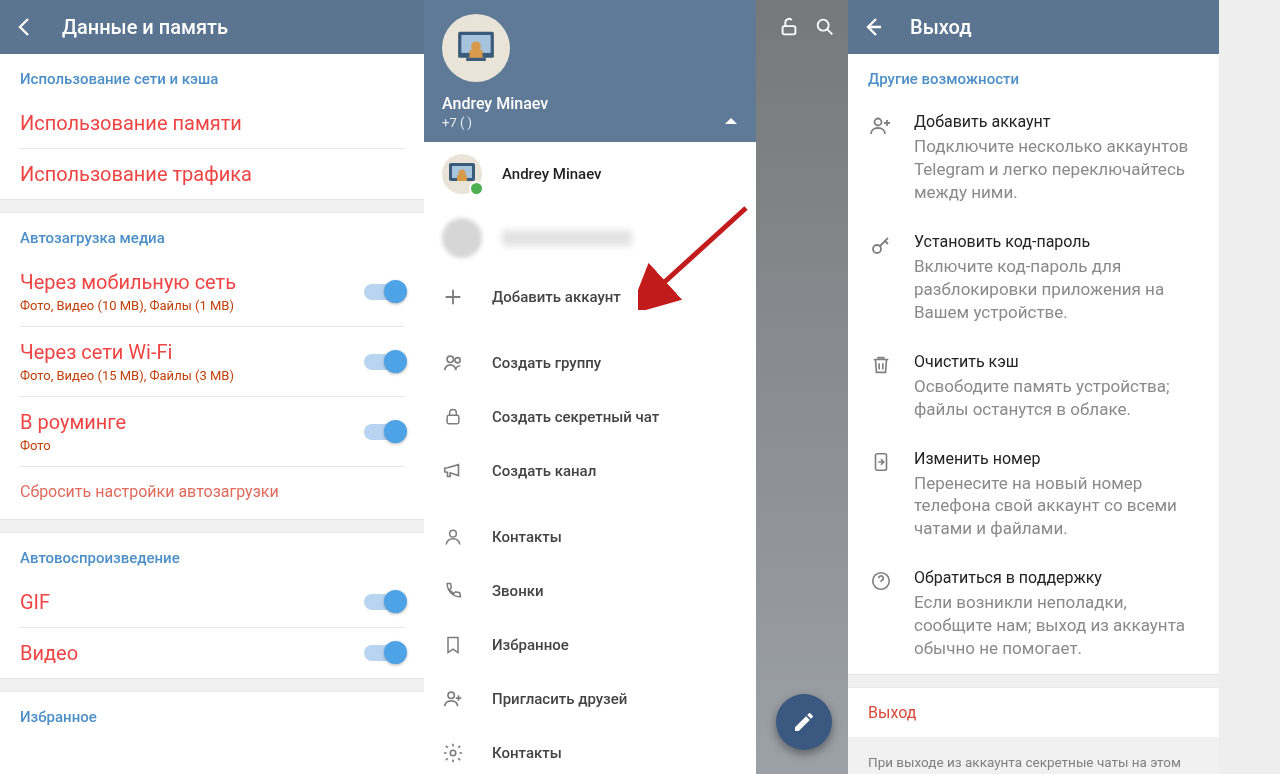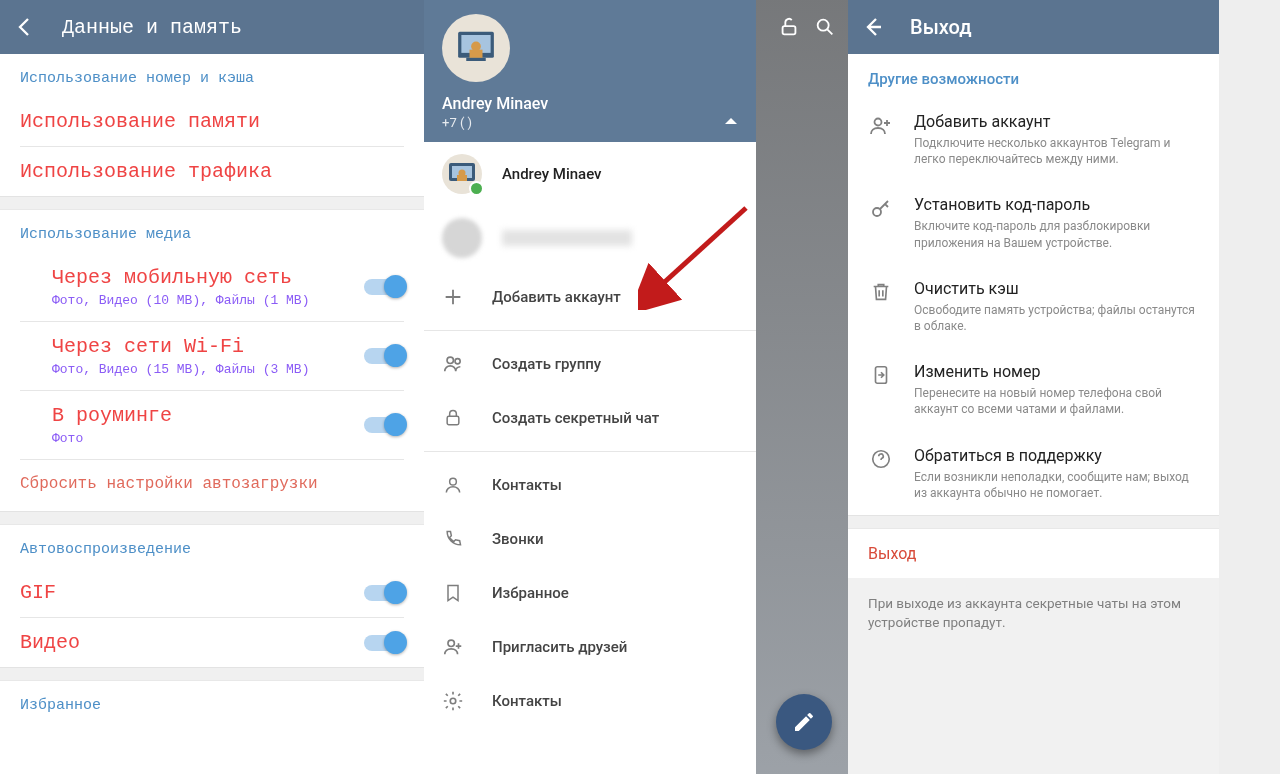--- a/index.html
+++ b/index.html
@@ -11,21 +11,21 @@
     overflow: hidden;
     display: flex;
   }
   .screen {
     height: 774px;
     background: #fff;
     position: relative;
     overflow: hidden;
     flex-shrink: 0;
   }
-  .s1 { width: 424px; font-family: Liberation Mono, monospace; }
+  .s1 { width: 424px; }
   .s2 { width: 424px; }
   .s3 { width: 371px; }
 
   
   .topbar {
     background: #5b7490;
     color: #fff;
     height: 54px;
     display: flex;
     align-items: center;
@@ -40,42 +40,42 @@
     padding: 16px 20px 10px 20px;
     background: #fff;
   }
   .row {
     padding: 13px 20px 13px 20px;
     background: #fff;
     display: flex;
     align-items: center;
     justify-content: space-between;
   }
-  .row .txt { display:flex; flex-direction:column;margin-left:32px; }
+  .row .txt { display:flex; flex-direction:column; }
   .row .title { font-size: 20px; color: #ef4444; }
-  .row .sub { font-size: 13px; color: #8b5cf6; margin-top:4px;}
+  .row .sub { font-size: 13px; color: #c2410c; margin-top:4px;}
   .divider { height: 1px; background: #e6e6e6; margin: 0 20px; }
   .block-gap { height: 14px; background: #f0f0f0; border-top:1px solid #e3e3e3; border-bottom:1px solid #e8e8e8;}
   .toggle {
     width: 40px; height: 16px; background:#b7d5f0; border-radius:10px; position:relative;
   }
   .toggle::after {
     content:""; position:absolute; right:-3px; top:-4px; width:23px; height:23px;
     background:#4ea3e6; border-radius:50%; box-shadow:0 1px 3px rgba(0,0,0,.3);
   }
   .reset-link { color:#e06a5c; font-size:16px; padding:15px 20px 18px 20px; background:#fff;}
 
   
   .s2 { display:flex; }
   .drawer {
     width: 332px;
     background:#fff;
     height:100%;
     box-shadow: 4px 0 18px rgba(0,0,0,.35);
-    display:flex; flex-direction:column;
+    display:flex; flex-direction:column;justify-content:space-between;
   }
   .drawer-header {
     background:#5f7a97;
     color:#fff;
     padding: 14px 18px 12px 18px;
     position:relative;
   }
   .avatar {
     width:68px; height:68px; border-radius:50%; background:#e9e3d8;
     display:flex; align-items:center; justify-content:center; overflow:hidden;
@@ -101,50 +101,50 @@
   .fab { position:absolute; right:16px; bottom:24px; width:56px;height:56px; border-radius:50%; background:#3a5880; display:flex;align-items:center;justify-content:center; box-shadow:0 4px 10px rgba(0,0,0,.4);}
   .arrow {
     position:absolute; left:638px; top:200px; pointer-events:none;
   }
 
   
   .opt-row { display:flex; padding:14px 20px; gap:20px; }
   .opt-row .oi { width:26px; color:#808080; display:flex;align-items:flex-start;justify-content:center; padding-top:2px; flex-shrink:0;}
   .opt-row .ot { display:flex; flex-direction:column; }
   .opt-row .ot .t { font-size:16px; color:#222; }
-  .opt-row .ot .d { font-size:12px; color:#8a8a8a; margin-top:4px; line-height:1.35;}
+  .opt-row .ot .d { font-size:17px; color:#8a8a8a; margin-top:4px; line-height:1.35;}
   .logout { padding:15px 20px; color:#d84b3a; font-size:16px; background:#fff;}
   .note { background:#f1f1f1; padding:16px 20px 40px 20px; font-size:13.5px; color:#808080; line-height:1.45; height:250px;}
 
   svg { display:block; }
 </style>
 </head>
 <body>
 
 <div class="screen s1">
   <div class="topbar">
     <span class="icon">
       <svg viewBox="0 0 24 24" width="24" height="24" fill="none" stroke="#fff" stroke-width="2.3">
           <path d="M15 4l-8 8 8 8"></path>
         </svg>
     </span>
     <h1>Данные и память</h1>
   </div>
 
-  <div class="section-header">Использование номер и кэша</div>
+  <div class="section-header">Использование сети и кэша</div>
   <div class="row">
       <span class="title">Использование памяти</span>
     </div>
   <div class="divider"></div>
   <div class="row">
       <span class="title">Использование трафика</span>
     </div>
   <div class="block-gap"></div>
 
-  <div class="section-header">Использование медиа</div>
+  <div class="section-header">Автозагрузка медиа</div>
   <div class="row">
     <div class="txt">
         <span class="title">Через мобильную сеть</span>
         <span class="sub">Фото, Видео (10 MB), Файлы (1 MB)</span>
       </div>
     <div class="toggle"></div>
   </div>
   <div class="divider"></div>
   <div class="row">
     <div class="txt">
@@ -239,20 +239,28 @@
     </div>
     <div class="menu-item">
       <span class="mi-icon">
           <svg viewBox="0 0 24 24" width="20" height="20" stroke="#7d7d7d" stroke-width="1.8" fill="none">
             <rect x="5" y="10" width="14" height="10" rx="2"></rect>
             <path d="M8 10V7a4 4 0 0 1 8 0v3"></path>
           </svg>
         </span>
       <span>Создать секретный чат</span>
     </div>
+    <div class="menu-item">
+      <span class="mi-icon">
+          <svg viewBox="0 0 24 24" width="22" height="22" stroke="#7d7d7d" stroke-width="1.8" fill="none">
+            <path d="M3 11v2l3 .5V18h3v-4l9 3V5L6 8.5 3 9z"></path>
+          </svg>
+        </span>
+      <span>Создать канал</span>
+    </div>
     <div class="menu-sep"></div>
 
     <div class="menu-item">
       <span class="mi-icon">
           <svg viewBox="0 0 24 24" width="20" height="20" stroke="#7d7d7d" stroke-width="1.8" fill="none">
             <circle cx="12" cy="8" r="4"></circle>
             <path d="M4 21c0-4 3.5-7 8-7s8 3 8 7"></path>
           </svg>
         </span>
       <span>Контакты</span>

